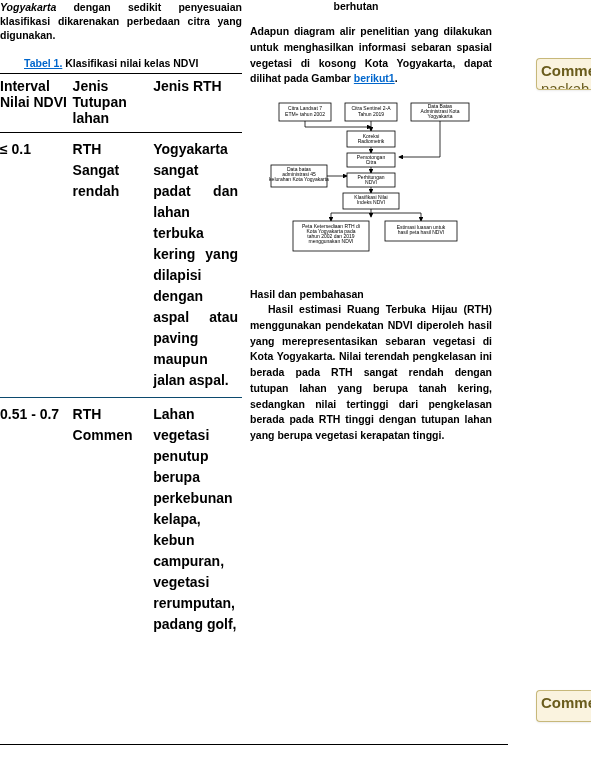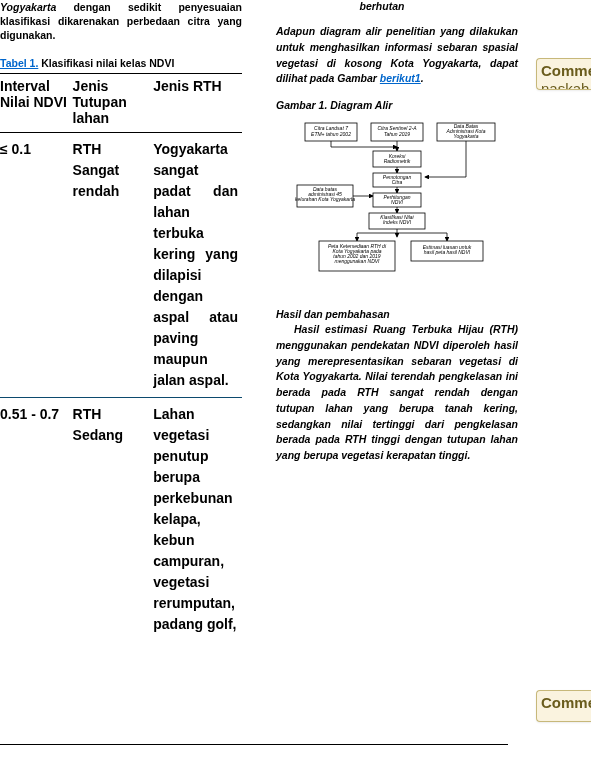--- a/index.html
+++ b/index.html
@@ -8,42 +8,42 @@
     font-size: 10.5px;
     color: #000;
     background: #fff;
     width: 591px;
     height: 757px;
     position: relative;
     overflow: hidden;
   }
   .page {
     display: flex;
-    gap: 26px;
+    gap: 8px;
     padding: 0 0 0 0;
   }
   .col {
     width: 242px;
     padding-top: 0;
   }
   .col-left { margin-left: 0; }
-  .col-right { margin-left: 8px; font-style: italic; }
+  .col-right { margin-left: 0; }
   .intro {
     text-align: justify;
     font-style: normal;
     font-weight: bold;
     line-height: 1.35;
     margin-bottom: 14px;
   }
   .intro .ital { font-style: italic; }
   .tbl-caption {
     font-weight: bold;
     margin-bottom: 4px;
   }
-  .tbl-caption .link { color: #0066cc; text-decoration: underline; }
+  .tbl-caption .link { color: #0066cc; text-decoration: underline; padding-left: 24px; }
   table.ndvi {
     border-collapse: collapse;
     width: 100%;
     font-size: 14px;
   }
   table.ndvi th {
     text-align: left;
     font-weight: bold;
     padding: 4px 4px 6px 0;
     border-top: 1.5px solid #000;
@@ -158,36 +158,35 @@
         </tr>
       </thead>
       <tbody>
         <tr class="first">
           <td>≤ 0.1</td>
           <td>RTH Sangat rendah</td>
           <td>Yogyakarta sangat padat dan lahan terbuka kering yang dilapisi dengan aspal atau paving maupun jalan aspal.</td>
         </tr>
         <tr>
           <td>0.51 - 0.7</td>
-          <td>RTH Sedang</td>
+          <td>RTH Commen</td>
           <td>Lahan vegetasi penutup berupa perkebunan kelapa, kebun campuran, vegetasi rerumputan, padang golf,</td>
         </tr>
       </tbody>
     </table>
   </div>
 
   <div class="col col-right">
     <p class="berhutan">berhutan</p>
 
 
     <p class="para">
       <span>Adapun diagram alir penelitian yang dilakukan untuk menghasilkan informasi sebaran spasial vegetasi di kosong Kota Yogyakarta, dapat dilihat pada Gambar </span><span class="link">berikut1</span><span>.</span>
     </p>
 
-    <p class="fig-caption">Gambar 1. Diagram Alir</p>
 
     <div class="diagram">
       <svg viewBox="0 0 220 175">
         <defs>
           <marker id="ah" markerWidth="6" markerHeight="6" refX="5" refY="3" orient="auto">
             <path d="M0,0 L6,3 L0,6 Z" fill="#000"></path>
           </marker>
         </defs>
 
         <rect class="dbox" x="18" y="4" width="52" height="18"></rect>

